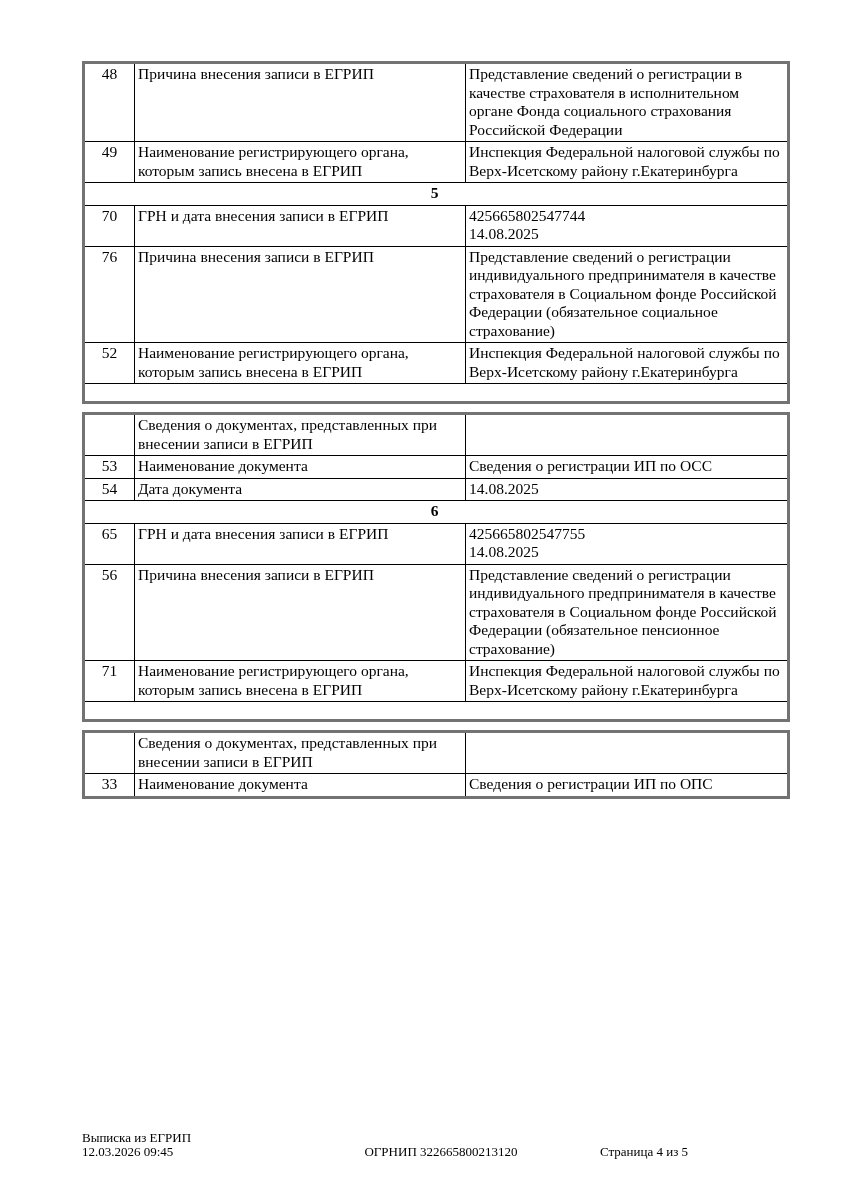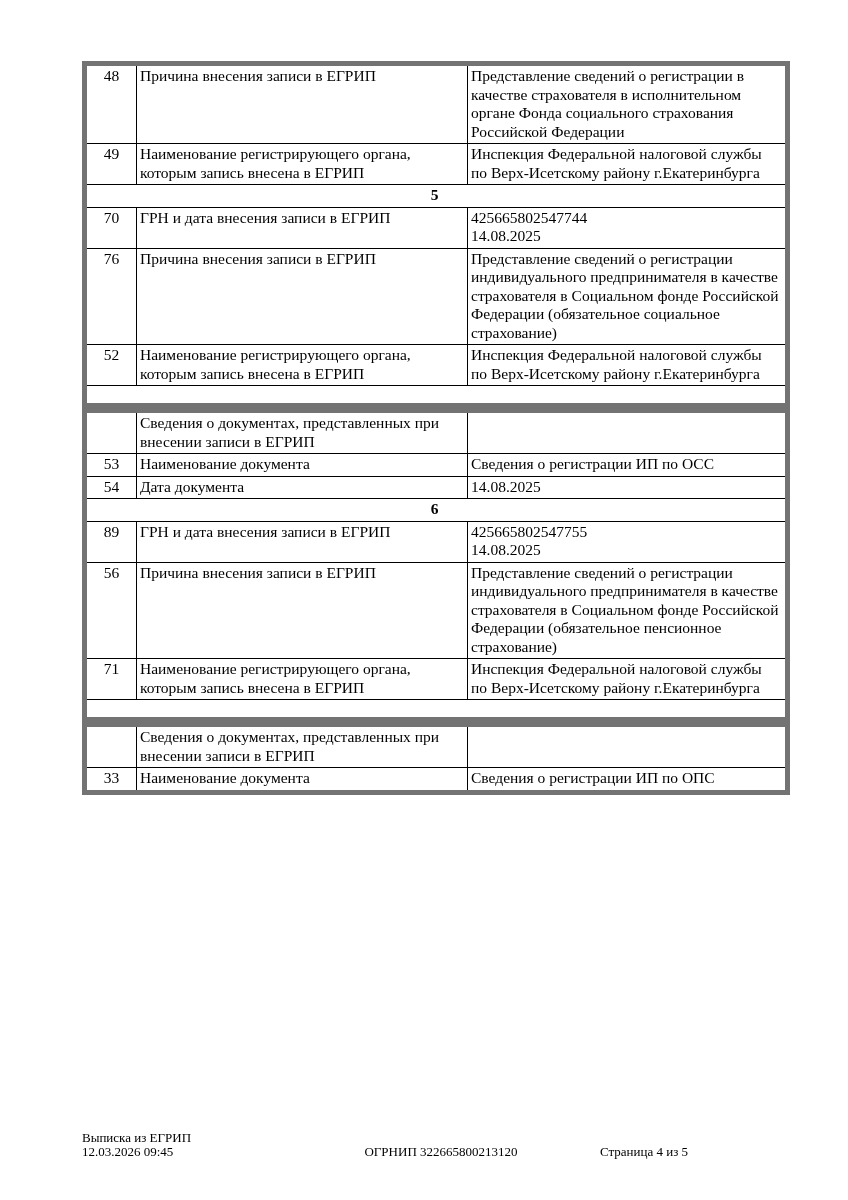--- a/index.html
+++ b/index.html
@@ -13,21 +13,22 @@
     color: #000000;
     overflow: hidden;
   }
   .table-wrap {
     position: absolute;
     left: 82px;
     top: 61px;
     width: 708px;
   }
   .tblock {
-    border: 5px solid #737373;
+    border: 3px solid #737373;
+    margin-bottom: 8px;
   }
   .trow {
     display: grid;
     grid-template-columns: 49px 331px 1fr;
     border-top: 1px solid #000000;
   }
   .trow:first-child { border-top: none; }
   .cell {
     font-size: 15.5px;
     line-height: 18.5px;
@@ -122,21 +123,21 @@
         </div>
         <div class="trow record">
           <div class="cell num">54</div>
           <div class="cell label">Дата документа</div>
           <div class="cell value">14.08.2025</div>
         </div>
         <div class="trow section">
           <div class="cell">6</div>
         </div>
         <div class="trow record">
-          <div class="cell num">89</div>
+          <div class="cell num">65</div>
           <div class="cell label">ГРН и дата внесения записи в ЕГРИП</div>
           <div class="cell value">425665802547755
 14.08.2025</div>
         </div>
         <div class="trow record">
           <div class="cell num">56</div>
           <div class="cell label">Причина внесения записи в ЕГРИП</div>
           <div class="cell value">Представление сведений о регистрации индивидуального предпринимателя в качестве страхователя в Социальном фонде Российской Федерации (обязательное пенсионное страхование)</div>
         </div>
         <div class="trow record">

